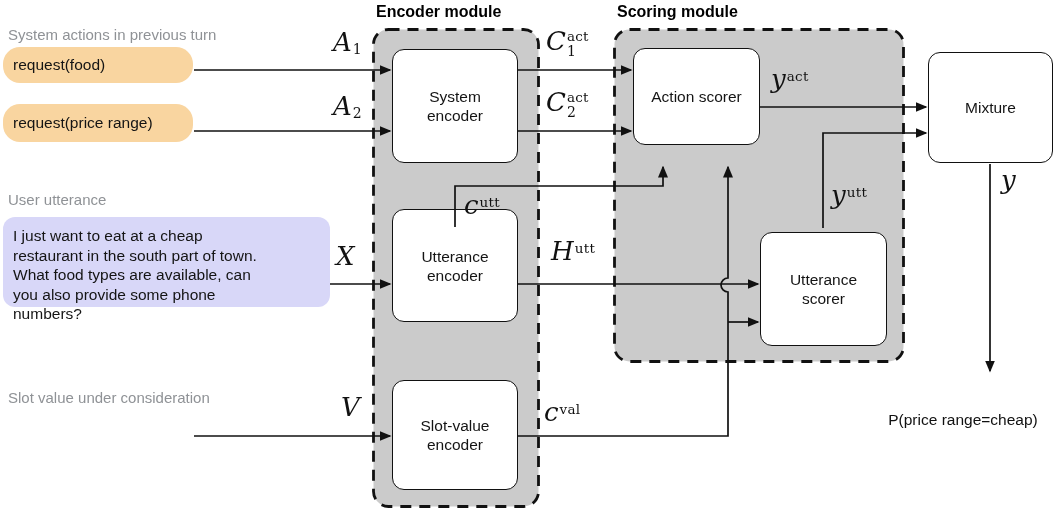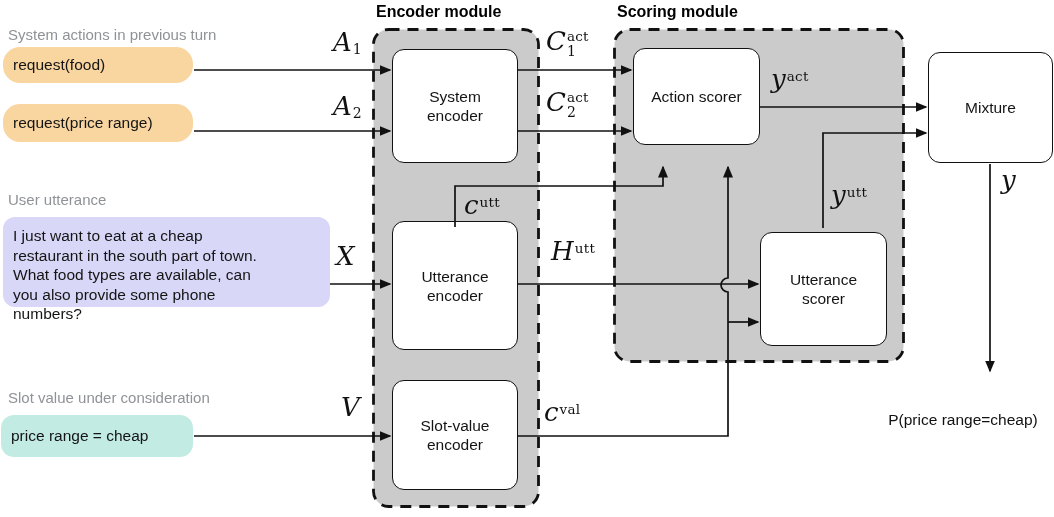--- a/index.html
+++ b/index.html
@@ -65,31 +65,28 @@
   </div>
 
   <div class="sec-label" style="left:8px;top:191px">User utterance</div>
   <div class="bubble">I just want to eat at a cheap
 restaurant in the south part of town.
 What food types are available, can
 you also provide some phone
 numbers?</div>
 
   <div class="sec-label" style="left:8px;top:389px">Slot value under consideration</div>
-  <div class="chip teal" style="left:1px;top:415px;width:192px;height:42px">
-    <span>price range = cheap</span>
-  </div>
 
   <div class="module-title" style="left:376px;top:3px">Encoder module</div>
   <div class="module-title" style="left:617px;top:3px">Scoring module</div>
 
   <div class="node w80" style="left:392px;top:49px;width:126px;height:114px">
     <span class="lbl">System encoder</span>
   </div>
-  <div class="node w80" style="left:392px;top:221px;width:126px;height:129px">
+  <div class="node w80" style="left:392px;top:209px;width:126px;height:113px">
     <span class="lbl">Utterance encoder</span>
   </div>
   <div class="node w80" style="left:392px;top:380px;width:126px;height:110px">
     <span class="lbl">Slot-value encoder</span>
   </div>
 
   <div class="node" style="left:633px;top:48px;width:127px;height:97px">
     <span class="lbl">Action scorer</span>
   </div>
   <div class="node w95" style="left:760px;top:232px;width:127px;height:114px">

